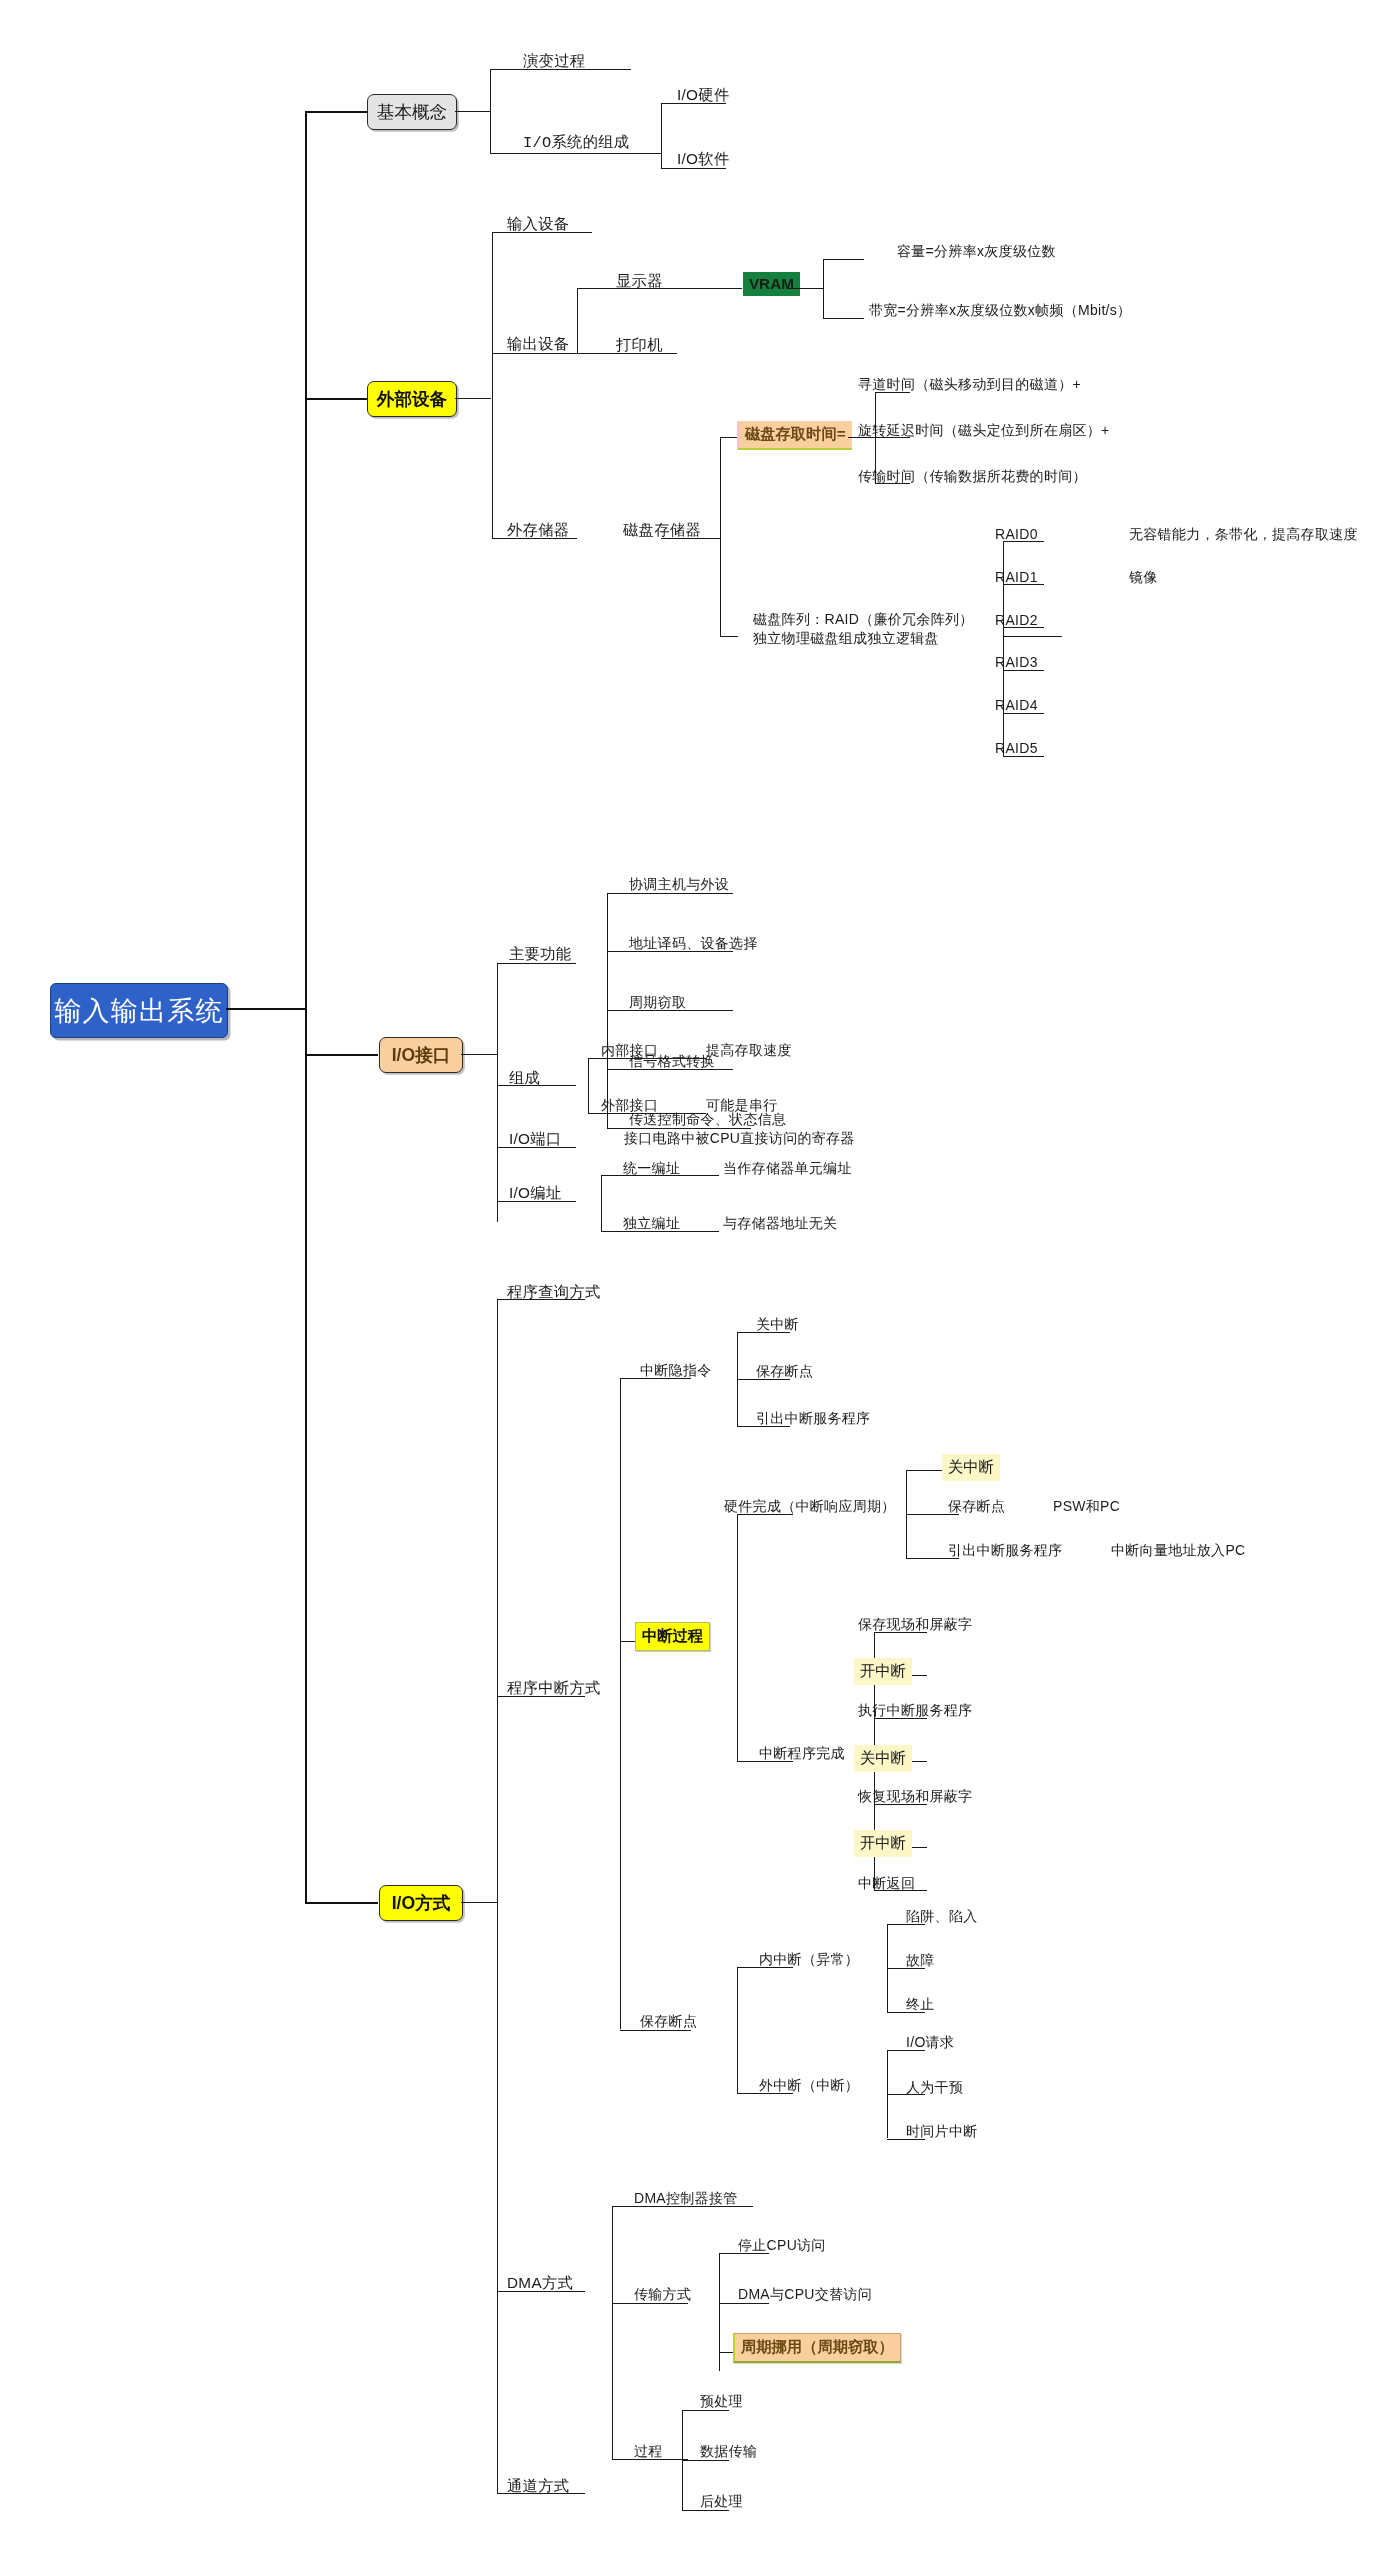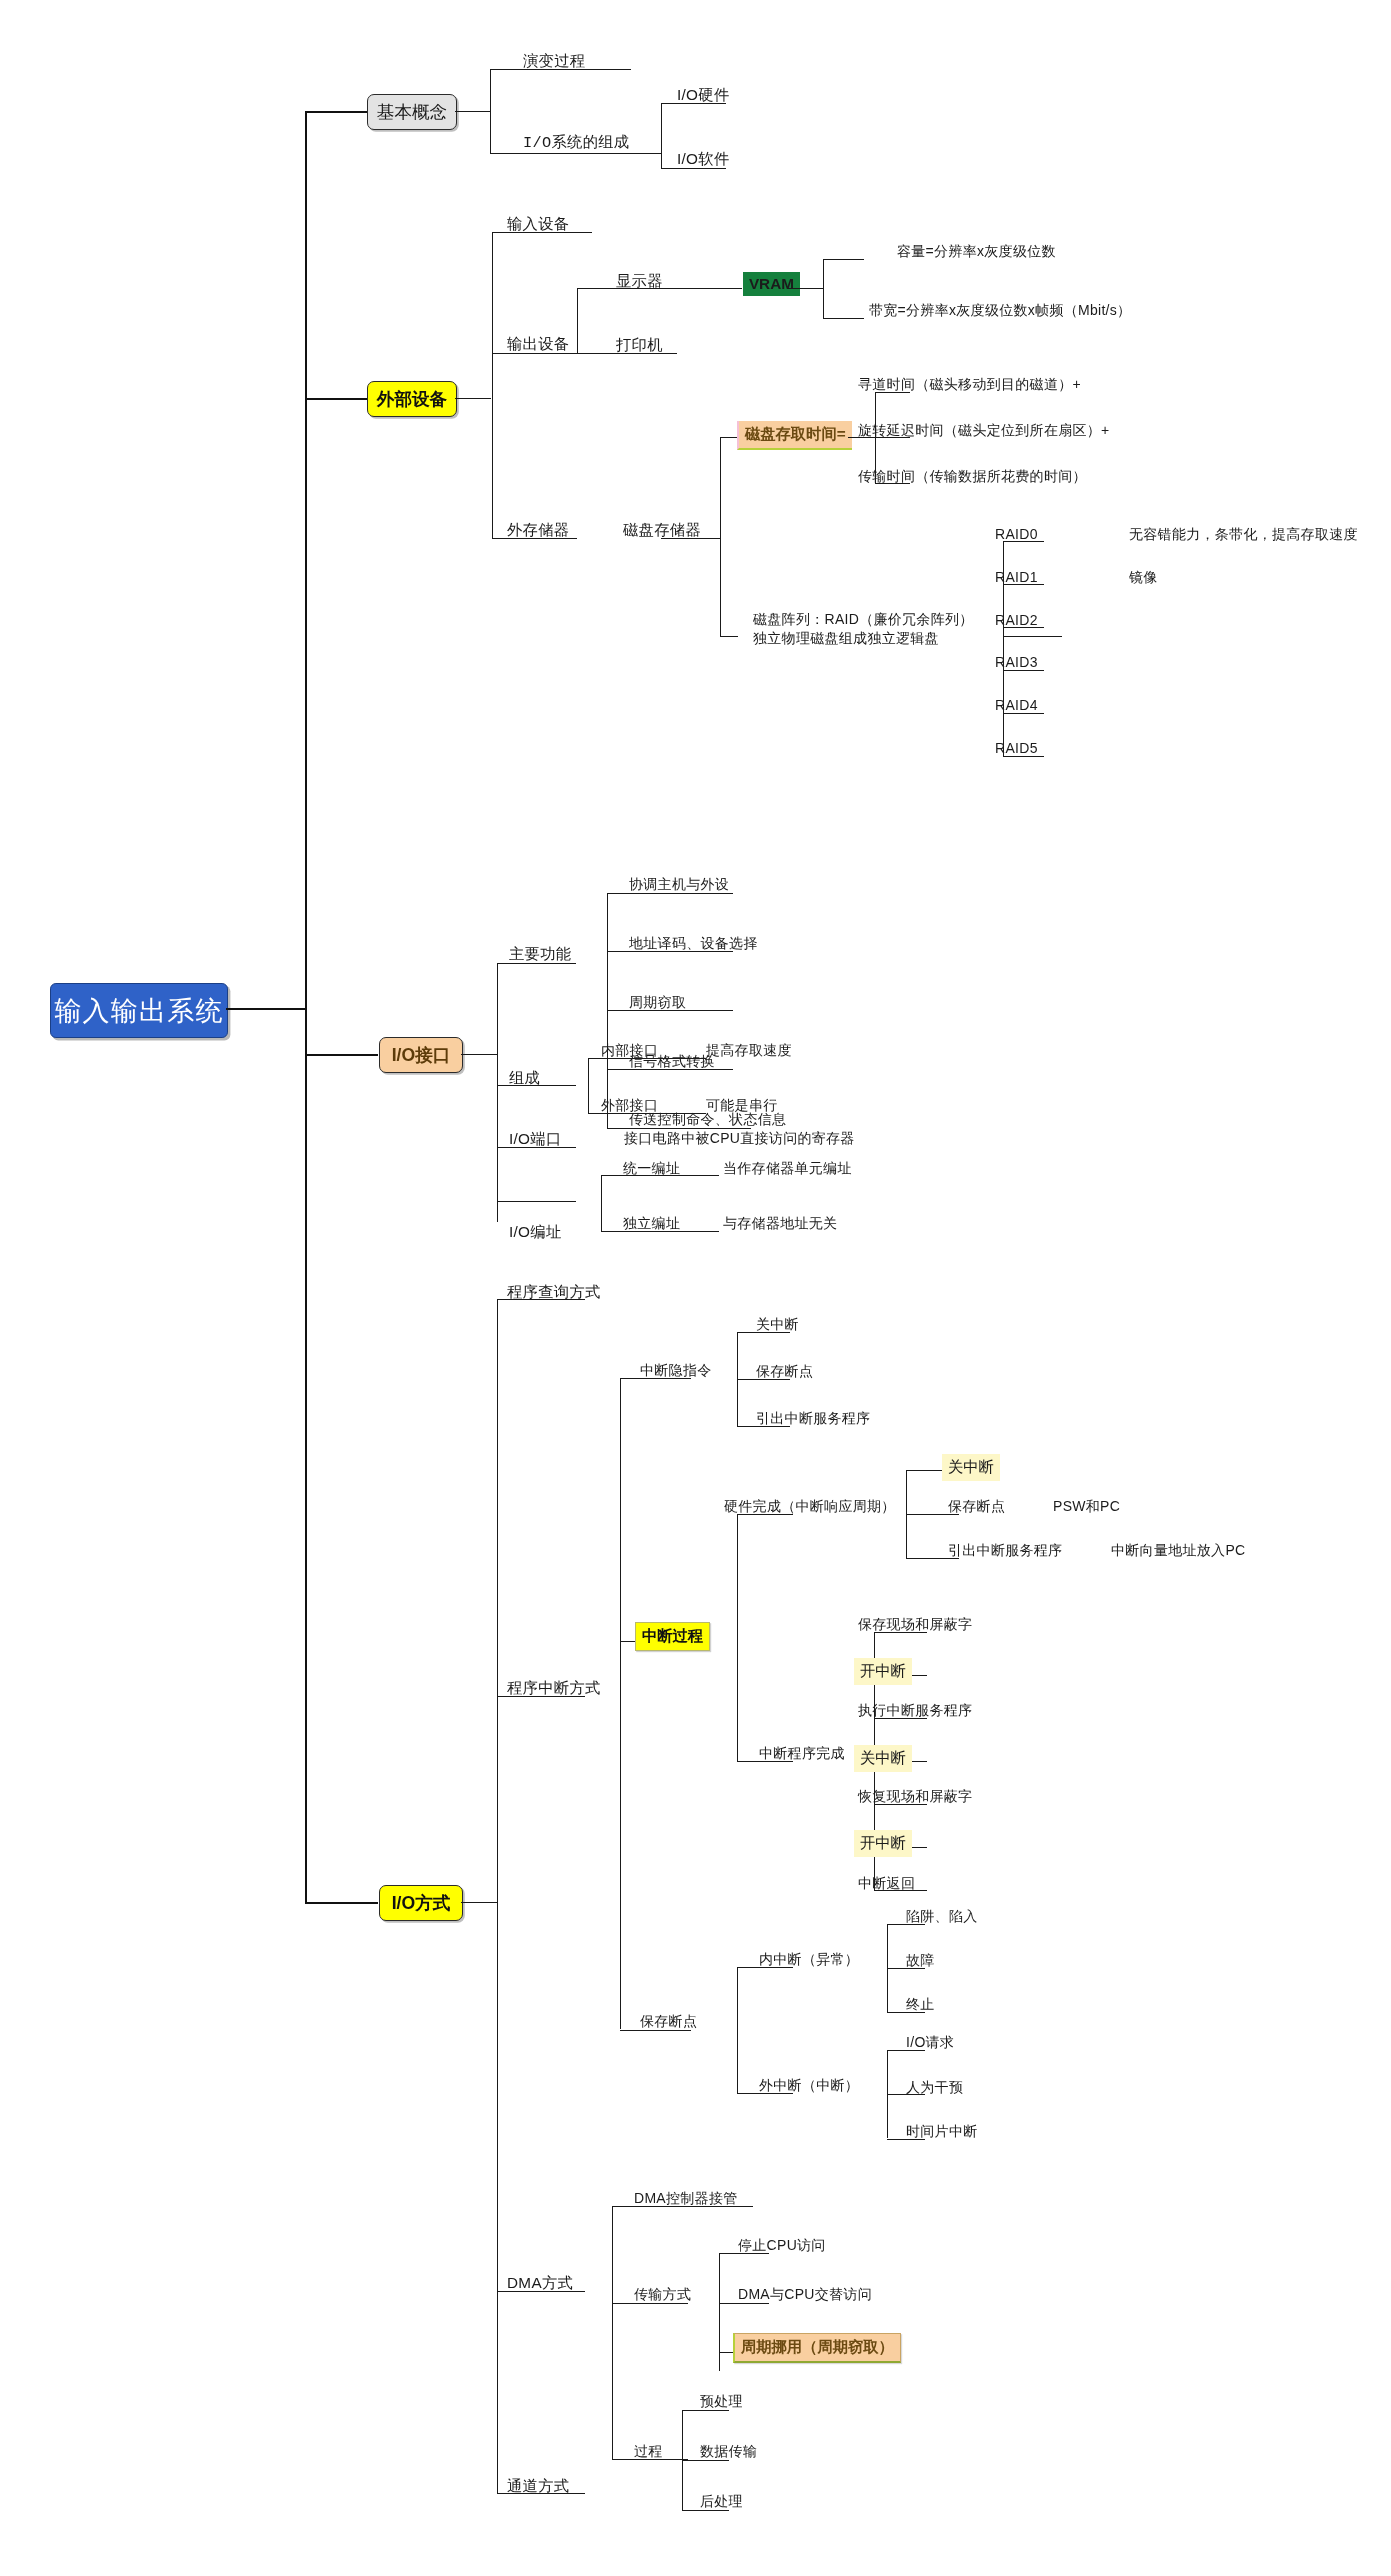--- a/index.html
+++ b/index.html
@@ -213,21 +213,21 @@
 
   <div class="tx" style="left:509px;top:945px;">
     <span>主要功能</span>
   </div>
   <div class="tx" style="left:509px;top:1069px;">
     <span>组成</span>
   </div>
   <div class="tx" style="left:509px;top:1130px;">
     <span>I/O端口</span>
   </div>
-  <div class="tx" style="left:509px;top:1184px;margin-top:39px;">
+  <div class="tx" style="left:509px;top:1184px;">
     <span>I/O编址</span>
   </div>
 
   <div class="ln lnv" style="left:607px;top:893px;height:235px;"></div>
   <div class="ln lnh" style="left:607px;top:893px;width:126px;"></div>
   <div class="ln lnh" style="left:607px;top:951px;width:126px;"></div>
   <div class="ln lnh" style="left:607px;top:1010px;width:126px;"></div>
   <div class="ln lnh" style="left:607px;top:1069px;width:126px;"></div>
   <div class="ln lnh" style="left:607px;top:1128px;width:144px;"></div>
 

